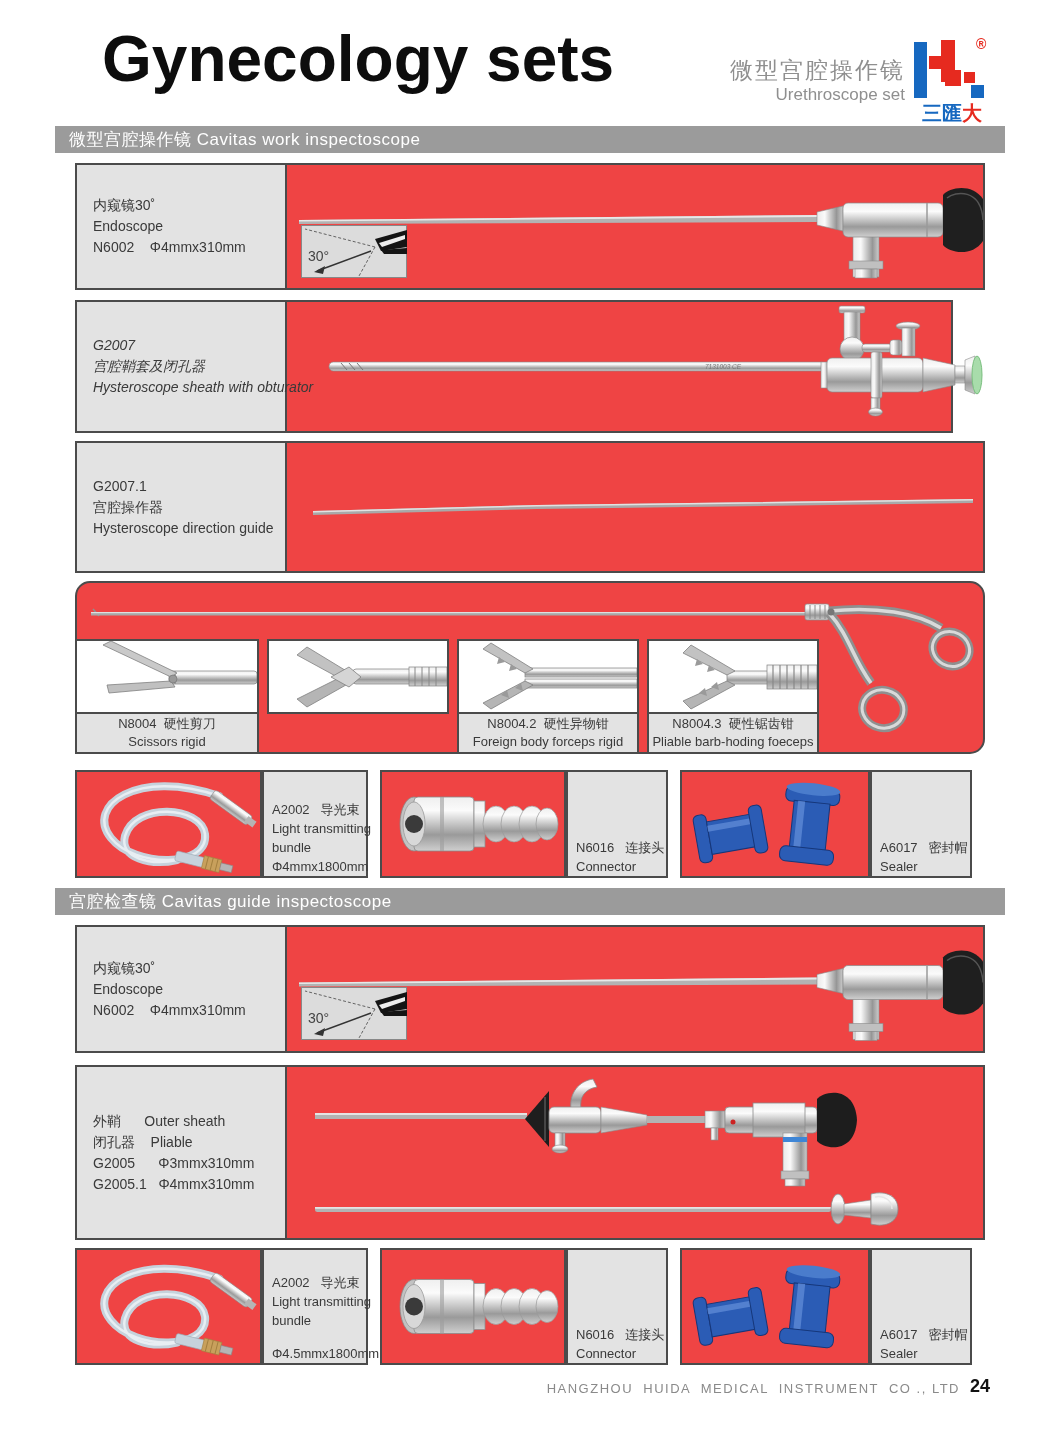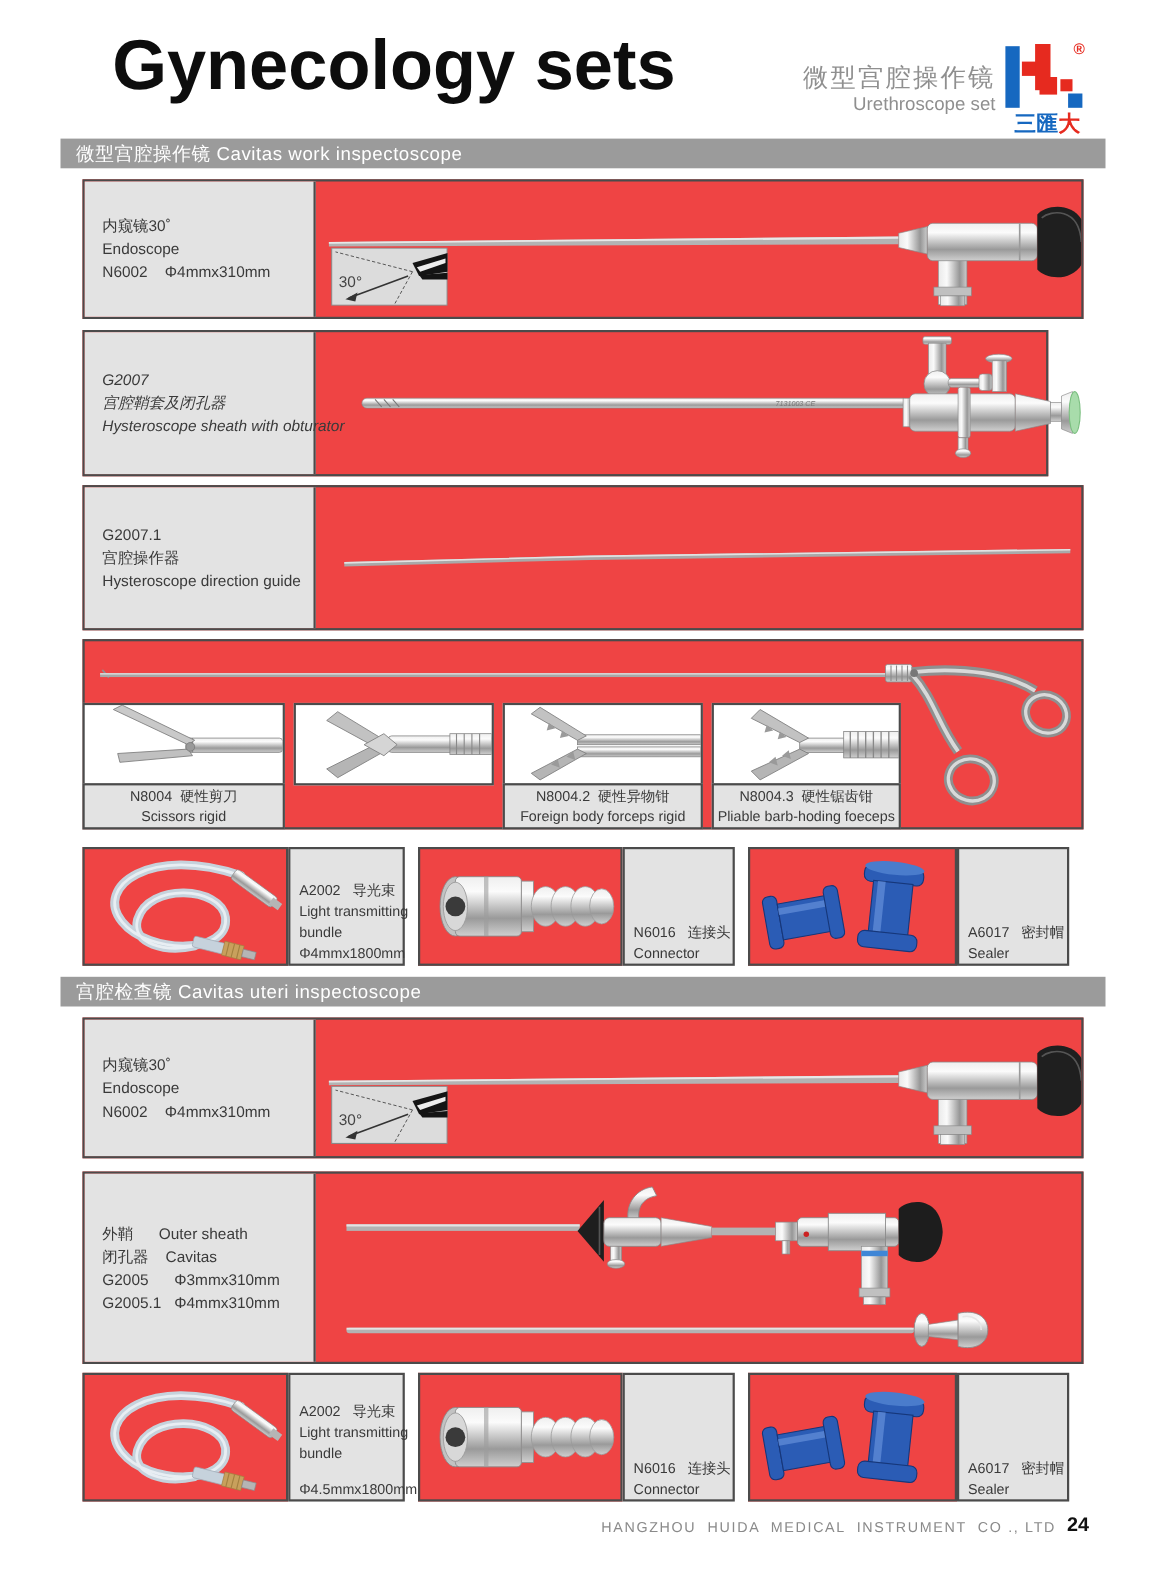--- a/index.html
+++ b/index.html
@@ -148,21 +148,21 @@
       <div>Hysteroscope direction guide</div>
     </div>
     <div class="img-area">
       <svg width="696" height="128" viewBox="0 0 696 128">
         <polygon points="26,68 250,62 686,56 686,60 250,66 26,72" fill="#a9a9a9"></polygon>
         <polygon points="26,68 250,62 686,56 686,57.5 250,63.5 26,69.5" fill="#e2e2e2"></polygon>
       </svg>
     </div>
   </div>
 
-  <div class="box" style="left:75px;top:581px;width:910px;height:173px;">
+  <div class="box" style="left:75px;top:581px;width:910px;height:173px;border-radius:15px;">
     <svg width="906" height="169" viewBox="0 0 906 169">
       <line x1="16" y1="26" x2="22" y2="33" stroke="#8f8f8f" stroke-width="1.5"></line>
       <rect x="14" y="29" width="716" height="3.5" fill="#a8a8a8"></rect>
       <rect x="14" y="29" width="716" height="1.2" fill="#e0e0e0"></rect>
       <rect x="728" y="21" width="24" height="16" rx="2" fill="url(#metalH)" stroke="#8a8a8a" stroke-width="0.7"></rect>
       <line x1="733" y1="22" x2="733" y2="36" stroke="#8a8a8a" stroke-width="1"></line>
       <line x1="738" y1="22" x2="738" y2="36" stroke="#8a8a8a" stroke-width="1"></line>
       <line x1="743" y1="22" x2="743" y2="36" stroke="#8a8a8a" stroke-width="1"></line>
       <line x1="748" y1="22" x2="748" y2="36" stroke="#8a8a8a" stroke-width="1"></line>
       <path d="M752,28 C800,23 840,30 864,45" fill="none" stroke="#8f8f8f" stroke-width="9"></path>
@@ -300,21 +300,21 @@
         <rect x="113" y="30" width="7" height="47" fill="#5e8ad6" opacity="0.8"></rect>
         <rect x="100" y="76" width="54" height="15" rx="6" fill="#2b5cb5" stroke="#16377a" stroke-width="1"></rect>
       </g>
     </svg>
   </div>
   <div class="acc-label" style="left:870px;top:770px;width:102px;height:108px;">
     <div>A6017   密封帽</div>
     <div>Sealer</div>
   </div>
 
-  <div class="abs section-bar" style="top:888px;background:#9b9b9b;">宫腔检查镜 Cavitas uteri inspectoscope</div>
+  <div class="abs section-bar" style="top:888px;background:#9b9b9b;">宫腔检查镜 Cavitas guide inspectoscope</div>
 
   <div class="box" style="left:75px;top:925px;width:910px;height:128px;">
     <div class="label-panel">
       <div>内窥镜30˚</div>
       <div>Endoscope</div>
       <div>N6002    Φ4mmx310mm</div>
     </div>
     <div class="img-area">
       <svg width="696" height="124" viewBox="0 0 696 123">
         <polygon points="12,55 530,50 530,57 12,59" fill="#b3b3b3"></polygon>
@@ -339,21 +339,21 @@
         <line x1="70" y1="26" x2="16" y2="46" stroke="#333" stroke-width="1.5"></line>
         <polygon points="13,47 24,41 22,49" fill="#333"></polygon>
         <text x="7" y="36" font-size="14" fill="#444" font-family="Liberation Sans, sans-serif">30°</text>
       </svg>
     </div>
   </div>
 
   <div class="box" style="left:75px;top:1065px;width:910px;height:175px;">
     <div class="label-panel">
       <div>外鞘      Outer sheath</div>
-      <div>闭孔器    Cavitas</div>
+      <div>闭孔器    Pliable</div>
       <div>G2005      Φ3mmx310mm</div>
       <div>G2005.1   Φ4mmx310mm</div>
     </div>
     <div class="img-area">
       <svg width="696" height="171" viewBox="0 0 696 171">
         <rect x="28" y="46" width="212" height="6" fill="#b3b3b3"></rect>
         <rect x="28" y="46" width="212" height="2" fill="#e4e4e4"></rect>
         <polygon points="262,24 262,80 238,52" fill="#1e1e1e"></polygon>
         <line x1="258" y1="30" x2="258" y2="74" stroke="#555" stroke-width="1.5"></line>
         <path d="M284,42 C282,26 292,14 306,12 L310,20 C298,22 292,30 294,42 Z" fill="url(#metalH)" stroke="#8a8a8a" stroke-width="0.8"></path>

